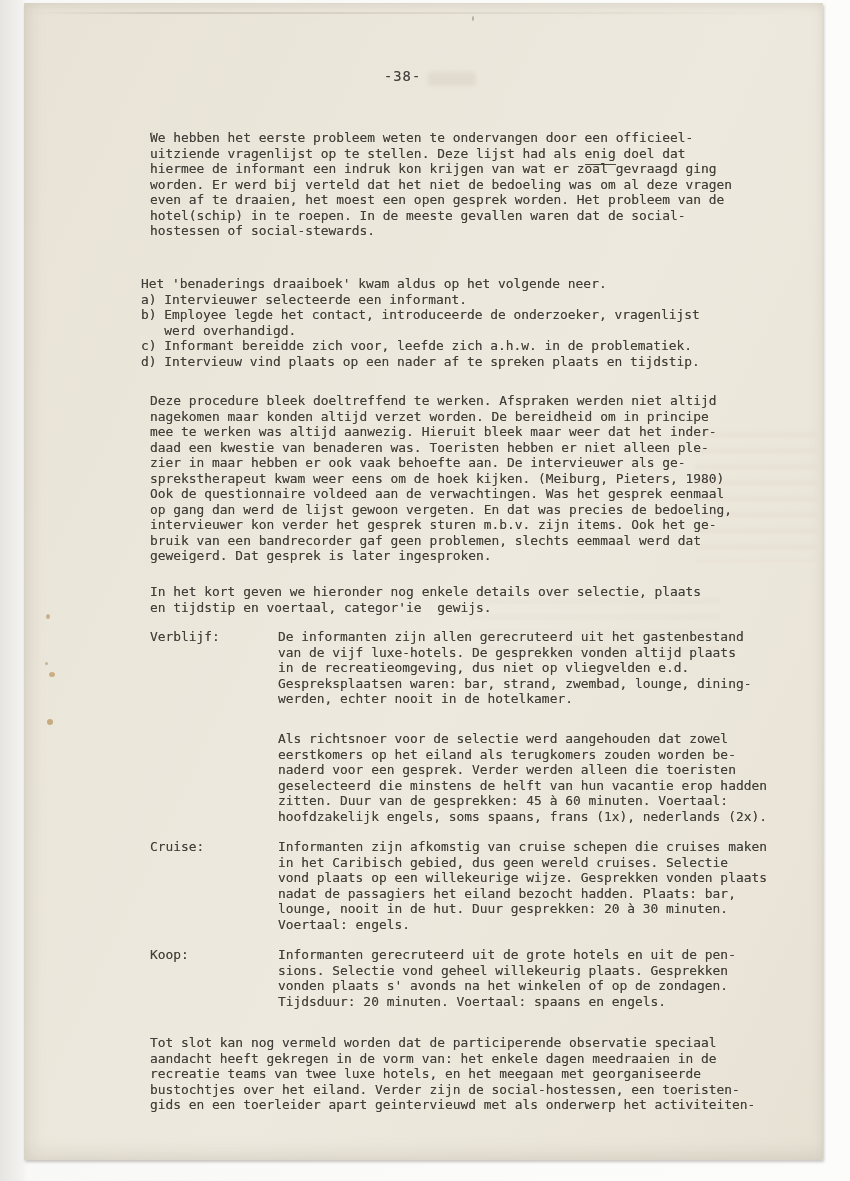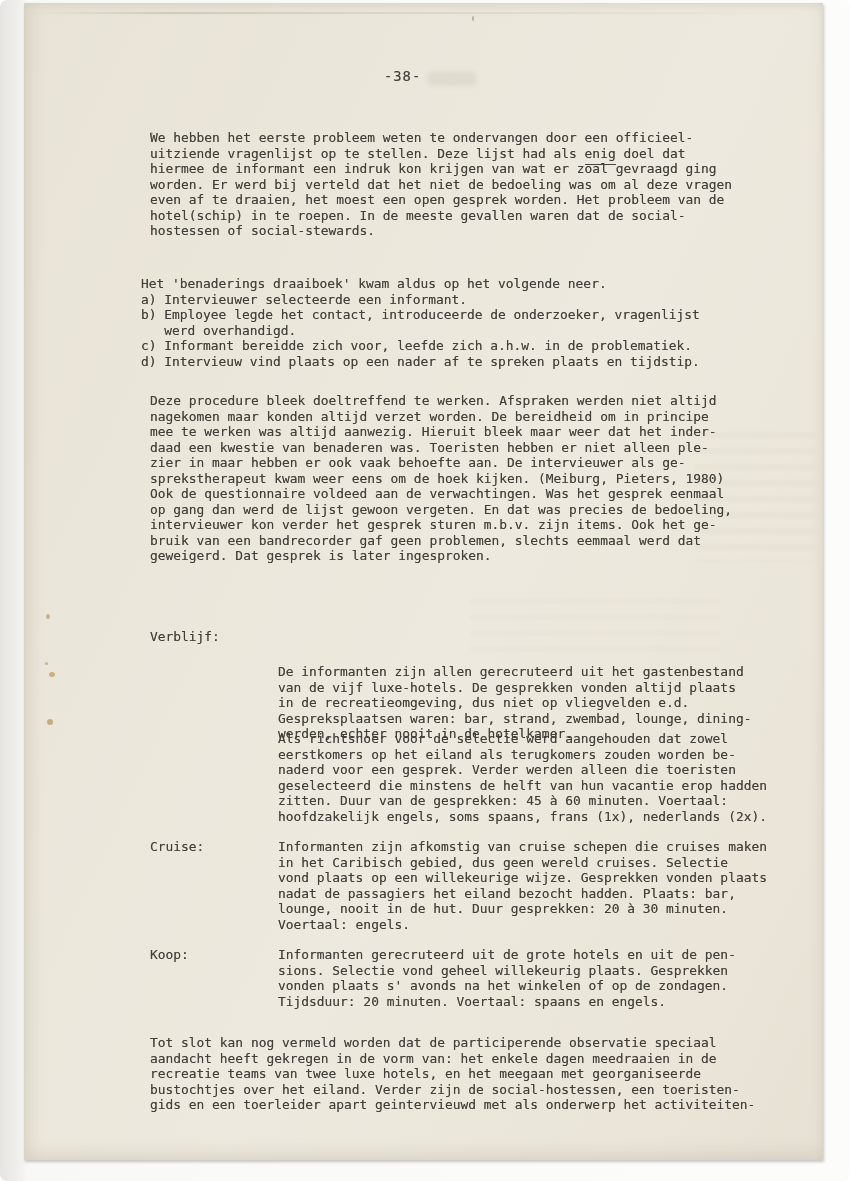--- a/index.html
+++ b/index.html
@@ -2,21 +2,20 @@
 <html><head>
 <meta charset="utf-8">
 <style>
   html,body{margin:0;padding:0;}
   #page-root{
     position:relative;
     width:850px;height:1181px;
     overflow:hidden;
     background:linear-gradient(90deg,#e6e5e2 0px,#ededea 14px,#f4f3f1 23px,#f8f8f6 27px,#fbfbf9 60%,#fcfcfb 100%);
     font-family:"DejaVu Sans Mono",monospace;
-    border-radius:7px;
   }
   #paper{
     position:absolute;left:24px;top:3px;width:799px;height:1157px;
     background:linear-gradient(115deg,#e8e3d6 0%,#ebe6da 25%,#ede9de 55%,#eae5d8 85%,#e6e1d3 100%);
     box-shadow:inset 0 -8px 16px rgba(150,140,120,.12),
                inset 8px 0 16px rgba(150,140,120,.10),
                inset 0 3px 6px rgba(160,152,135,.10),
                1px 2px 3px rgba(100,95,85,.35);
     border-radius:1px;
   }
@@ -96,23 +95,27 @@
       <div class="tl">daad een kwestie van benaderen was. Toeristen hebben er niet alleen ple-</div>
       <div class="tl">zier in maar hebben er ook vaak behoefte aan. De intervieuwer als ge-</div>
       <div class="tl">sprekstherapeut kwam weer eens om de hoek kijken. (Meiburg, Pieters, 1980)</div>
       <div class="tl">Ook de questionnaire voldeed aan de verwachtingen. Was het gesprek eenmaal</div>
       <div class="tl">op gang dan werd de lijst gewoon vergeten. En dat was precies de bedoeling,</div>
       <div class="tl">intervieuwer kon verder het gesprek sturen m.b.v. zijn items. Ook het ge-</div>
       <div class="tl">bruik van een bandrecorder gaf geen problemen, slechts eemmaal werd dat</div>
       <div class="tl">geweigerd. Dat gesprek is later ingesproken.</div>
     </div>
 
+  <div class="block" style="left:133px;top:584px;">
+      <div class="tl">In het kort geven we hieronder nog enkele details over selectie, plaats</div>
+      <div class="tl">en tijdstip en voertaal, categor'ie  gewijs.</div>
+    </div>
 
   <div class="block tl" style="left:133px;top:629px;">Verblijf:</div>
-  <div class="block" style="left:261px;top:664px;">
+  <div class="block" style="left:261px;top:629px;">
       <div class="tl">De informanten zijn allen gerecruteerd uit het gastenbestand</div>
       <div class="tl">van de vijf luxe-hotels. De gesprekken vonden altijd plaats</div>
       <div class="tl">in de recreatieomgeving, dus niet op vliegvelden e.d.</div>
       <div class="tl">Gespreksplaatsen waren: bar, strand, zwembad, lounge, dining-</div>
       <div class="tl">werden, echter nooit in de hotelkamer.</div>
     </div>
   <div class="block" style="left:261px;top:731px;">
       <div class="tl">Als richtsnoer voor de selectie werd aangehouden dat zowel</div>
       <div class="tl">eerstkomers op het eiland als terugkomers zouden worden be-</div>
       <div class="tl">naderd voor een gesprek. Verder werden alleen die toeristen</div>

